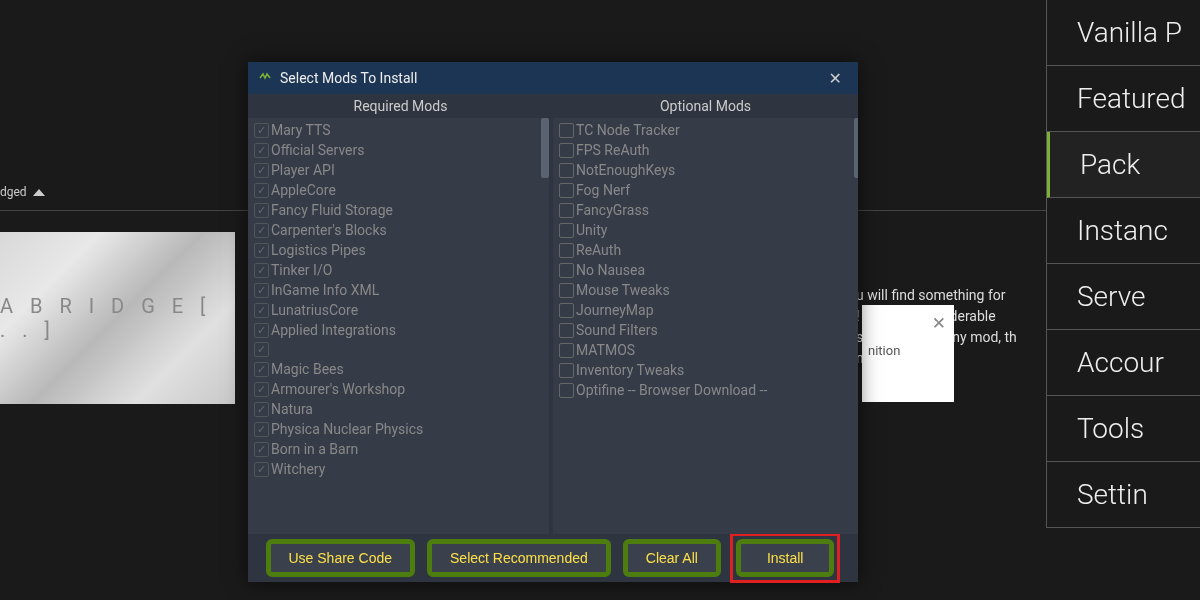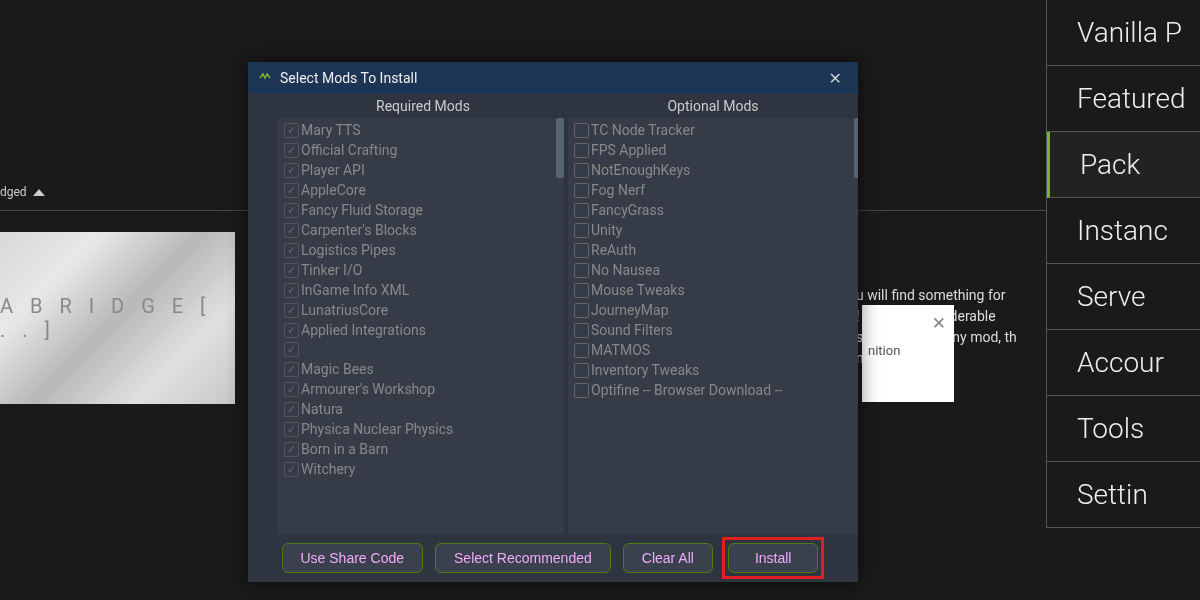--- a/index.html
+++ b/index.html
@@ -152,21 +152,20 @@
     color: #ccc;
     font-size: 16px;
     cursor: pointer;
     padding: 2px 6px;
   }
   
   .modal-columns {
     display: flex;
     flex: 1;
     overflow: hidden;
-    margin-left: 30px;
   }
   .col {
     flex: 1;
     display: flex;
     flex-direction: column;
   }
   .col-header {
     text-align: center;
     padding: 4px 0;
     color: #ccc;
@@ -228,22 +227,22 @@
     height: 48px;
     background: #2e3540;
     display: flex;
     align-items: center;
     justify-content: center;
     gap: 12px;
     padding: 0 14px;
   }
   .btn {
     background: #3a414d;
-    border: 1px solid #4d7c0f;
-    color: #f0abfc;
+    border: 5px solid #4d7c0f;
+    color: #fde047;
     padding: 6px 18px;
     font-size: 14px;
     border-radius: 6px;
     cursor: pointer;
   }
   .highlight-box {
     border: 3px solid #e02020;
     padding: 3px;
     margin-left: -3px;
   }
@@ -301,21 +300,21 @@
     <div class="col left">
       <div class="col-header">Required Mods</div>
       <div class="col-body" id="req-list">
 
       <div class="row">
             <span class="chk checked locked"></span>
             <span>Mary TTS</span>
           </div>
           <div class="row">
             <span class="chk checked locked"></span>
-            <span>Official Crafting</span>
+            <span>Official Servers</span>
           </div>
           <div class="row">
             <span class="chk checked locked"></span>
             <span>Player API</span>
           </div>
           <div class="row">
             <span class="chk checked locked"></span>
             <span>AppleCore</span>
           </div>
           <div class="row">
@@ -381,21 +380,21 @@
     <div class="col right">
       <div class="col-header">Optional Mods</div>
       <div class="col-body" id="opt-list">
 
       <div class="row">
             <span class="chk"></span>
             <span>TC Node Tracker</span>
           </div>
           <div class="row">
             <span class="chk"></span>
-            <span>FPS Applied</span>
+            <span>FPS ReAuth</span>
           </div>
           <div class="row">
             <span class="chk"></span>
             <span>NotEnoughKeys</span>
           </div>
           <div class="row">
             <span class="chk"></span>
             <span>Fog Nerf</span>
           </div>
           <div class="row">

